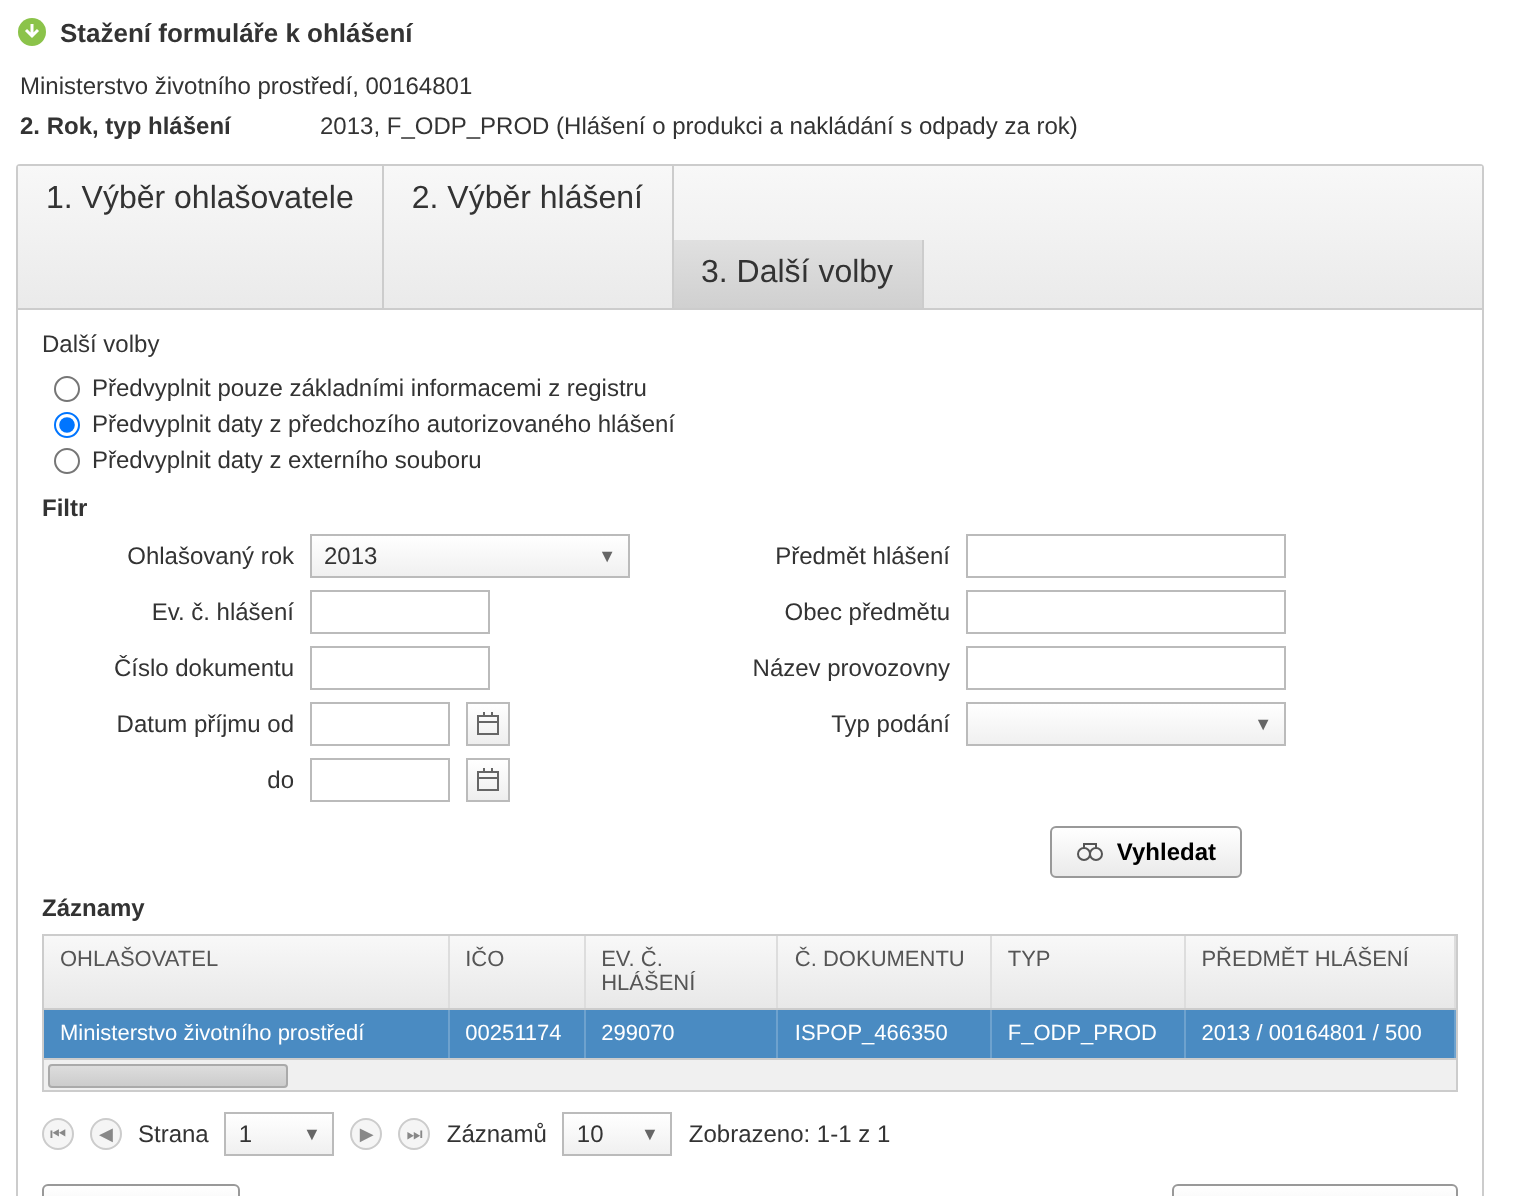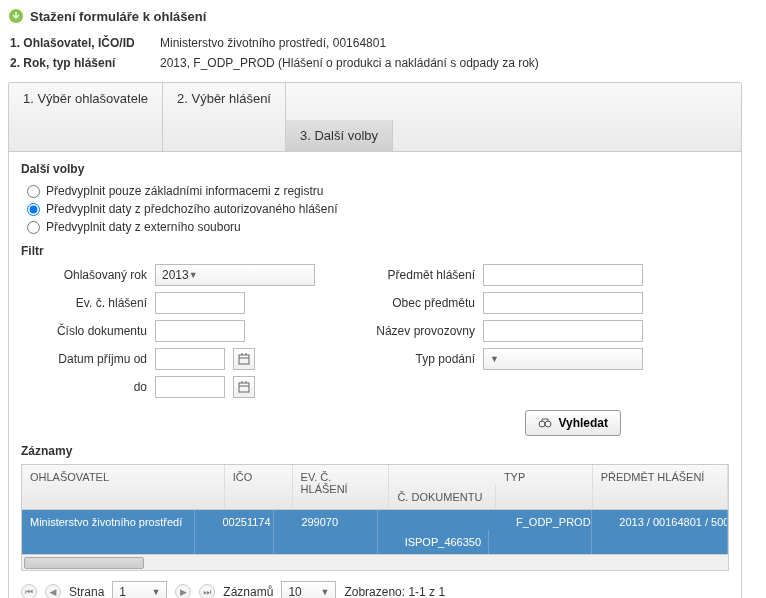--- a/index.html
+++ b/index.html
@@ -6,49 +6,49 @@
 body { font-family: Arial, sans-serif; font-size: 12px; color: #333; background: #fff; }
 .container { width: 750px; padding: 8px; }
 .header { display: flex; align-items: center; gap: 6px; margin-bottom: 12px; }
 .header-icon { width: 16px; height: 16px; display: inline-flex; }
 .header-title { font-weight: bold; font-size: 13px; }
 .info-row { display: flex; margin-bottom: 6px; padding-left: 2px; }
 .info-label { width: 150px; font-weight: bold; }
 .info-value { }
 .panel { border: 1px solid #ccc; border-radius: 2px; margin-top: 12px; padding-bottom: 12px; }
 .tabs { display: flex; background: linear-gradient(#f8f8f8, #eaeaea); border-bottom: 1px solid #ccc; }
-.tab { padding: 8px 14px; border-right: 1px solid #ccc; cursor: pointer; font-size: 13px; }
+.tab { padding: 8px 14px; border-right: 1px solid #ccc; cursor: pointer; font-size: 16px; }
 .tab.active { background: linear-gradient(#e0e0e0, #d0d0d0); margin-top: 37px; }
-.section-title { font-weight: bold; margin: 10px 12px 8px; }
+.section-title { font-weight: normal; margin: 10px 12px 8px; }
 .radio-group { margin: 0 18px 10px; }
 .radio-row { display: flex; align-items: center; gap: 6px; margin-bottom: 4px; }
 .radio-row input { margin: 0; }
 .filter-title { font-weight: bold; margin: 6px 12px 6px; }
 .filter-grid { display: flex; gap: 40px; margin: 0 18px; }
 .filter-col { display: flex; flex-direction: column; gap: 6px; }
 .filter-row { display: flex; align-items: center; gap: 8px; }
 .filter-label { width: 120px; text-align: right; }
 .filter-input { width: 90px; height: 22px; border: 1px solid #bbb; padding: 2px 4px; font-size: 12px; }
 .filter-input.wide { width: 160px; }
-.filter-select { width: 160px; height: 22px; border: 1px solid #bbb; background: linear-gradient(#fff,#f0f0f0); display: flex; align-items: center; padding: 0 6px; cursor: pointer; }
+.filter-select { width: 160px; height: 22px; border: 1px solid #bbb; background: linear-gradient(#fff,#f0f0f0); display: flex; align-items: center; justify-content: space-between; padding: 0 6px; cursor: pointer; }
 .date-btn { width: 22px; height: 22px; border: 1px solid #bbb; background: linear-gradient(#fff,#eee); display: inline-flex; align-items: center; justify-content: center; cursor: pointer; }
 .search-btn-row { display: flex; justify-content: flex-end; margin: 12px 120px 8px 0; }
 .btn { border: 1px solid #999; border-radius: 3px; background: linear-gradient(#fff,#eaeaea); padding: 5px 12px; cursor: pointer; display: inline-flex; align-items: center; gap: 6px; font-size: 12px; font-weight: bold; }
 .records-title { font-weight: bold; margin: 8px 12px 6px; }
 .table { margin: 0 12px; border: 1px solid #ccc; }
 .thead { display: flex; background: linear-gradient(#f8f8f8,#e8e8e8); border-bottom: 1px solid #ccc; }
 .th { padding: 6px 8px; font-size: 11px; color: #555; border-right: 1px solid #ddd; text-align: left; }
 .tbody { }
-.tr { display: flex; gap: 19px; }
+.tr { display: flex; }
 .tr.selected { background: #4a8bc2; color: #fff; }
 .td { padding: 6px 8px; font-size: 11px; border-right: 1px solid rgba(255,255,255,0.2); overflow: hidden; white-space: nowrap; }
 .col-0 { width: 210px; }
 .col-1 { width: 70px; }
 .col-2 { width: 100px; }
-.col-3 { width: 110px; margin-top: 20px; }
+.col-3 { width: 110px; }
 .col-4 { width: 100px; }
 .col-5 { width: 140px; }
 .scrollbar { height: 16px; background: #f0f0f0; border: 1px solid #ccc; border-top: none; display: flex; align-items: center; margin: 0 12px; }
 .scroll-thumb { width: 120px; height: 12px; background: linear-gradient(#ddd,#ccc); border: 1px solid #aaa; border-radius: 2px; margin-left: 2px; }
 .pager { display: flex; align-items: center; gap: 8px; margin: 10px 12px; }
 .pager-btn { width: 16px; height: 16px; border-radius: 50%; border: 1px solid #ccc; background: #f5f5f5; display: inline-flex; align-items: center; justify-content: center; font-size: 9px; color: #888; cursor: pointer; }
 .pager-select { width: 55px; height: 22px; border: 1px solid #bbb; background: linear-gradient(#fff,#f0f0f0); display: flex; align-items: center; justify-content: space-between; padding: 0 6px; cursor: pointer; }
 .bottom-buttons { display: flex; justify-content: space-between; margin: 14px 12px 0; }
 .caret { font-size: 9px; color: #666; }
 </style>
@@ -61,21 +61,20 @@
     <span class="header-icon">
       <svg viewBox="0 0 16 16" width="16" height="16">
           <circle cx="8" cy="8" r="7" fill="#8bc34a"></circle>
           <path d="M8 4v5M5 7l3 3 3-3" stroke="#fff" stroke-width="1.5" fill="none"></path>
         </svg>
     </span>
     <span class="header-title">Stažení formuláře k ohlášení</span>
   </div>
 
   <div class="info-row">
-    <div class="info-label">1. Ohlašovatel, IČO/ID</div>
     <div class="info-value">Ministerstvo životního prostředí, 00164801</div>
   </div>
   <div class="info-row">
     <div class="info-label">2. Rok, typ hlášení</div>
     <div class="info-value">2013, F_ODP_PROD (Hlášení o produkci a nakládání s odpady za rok)</div>
   </div>
 
   <div class="panel">
     <div class="tabs">
       <div class="tab">1. Výběr ohlašovatele</div>

